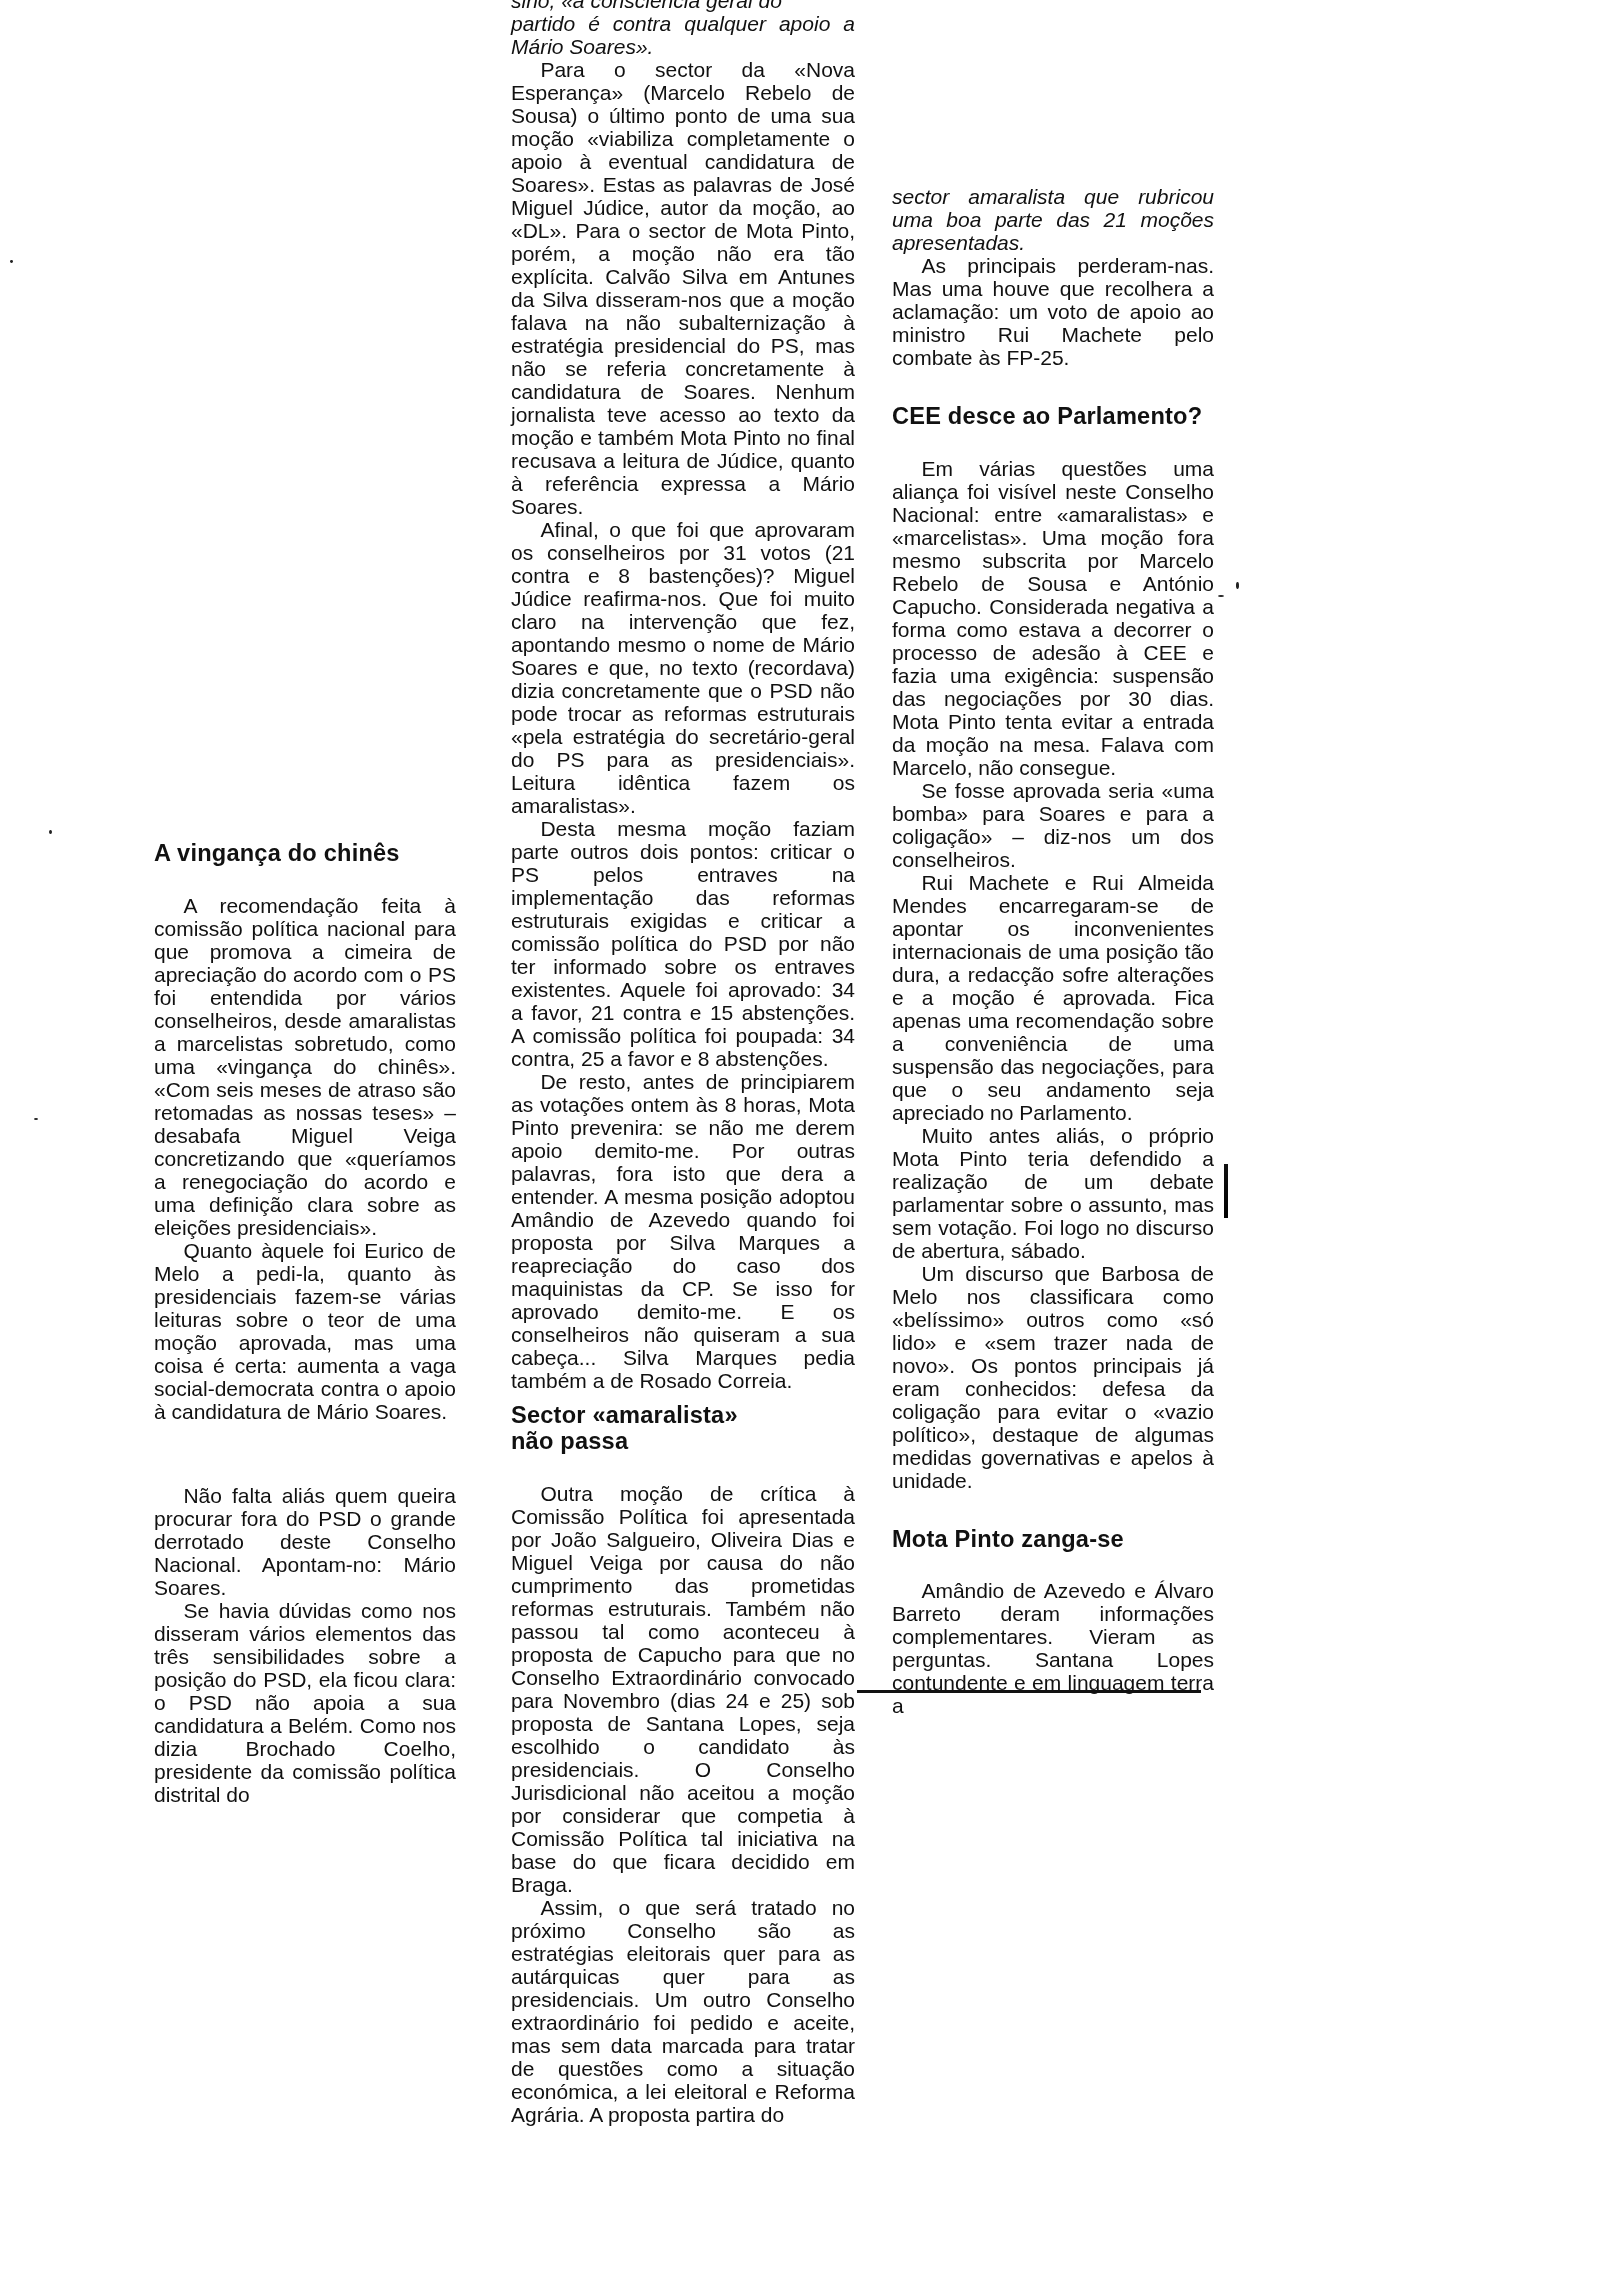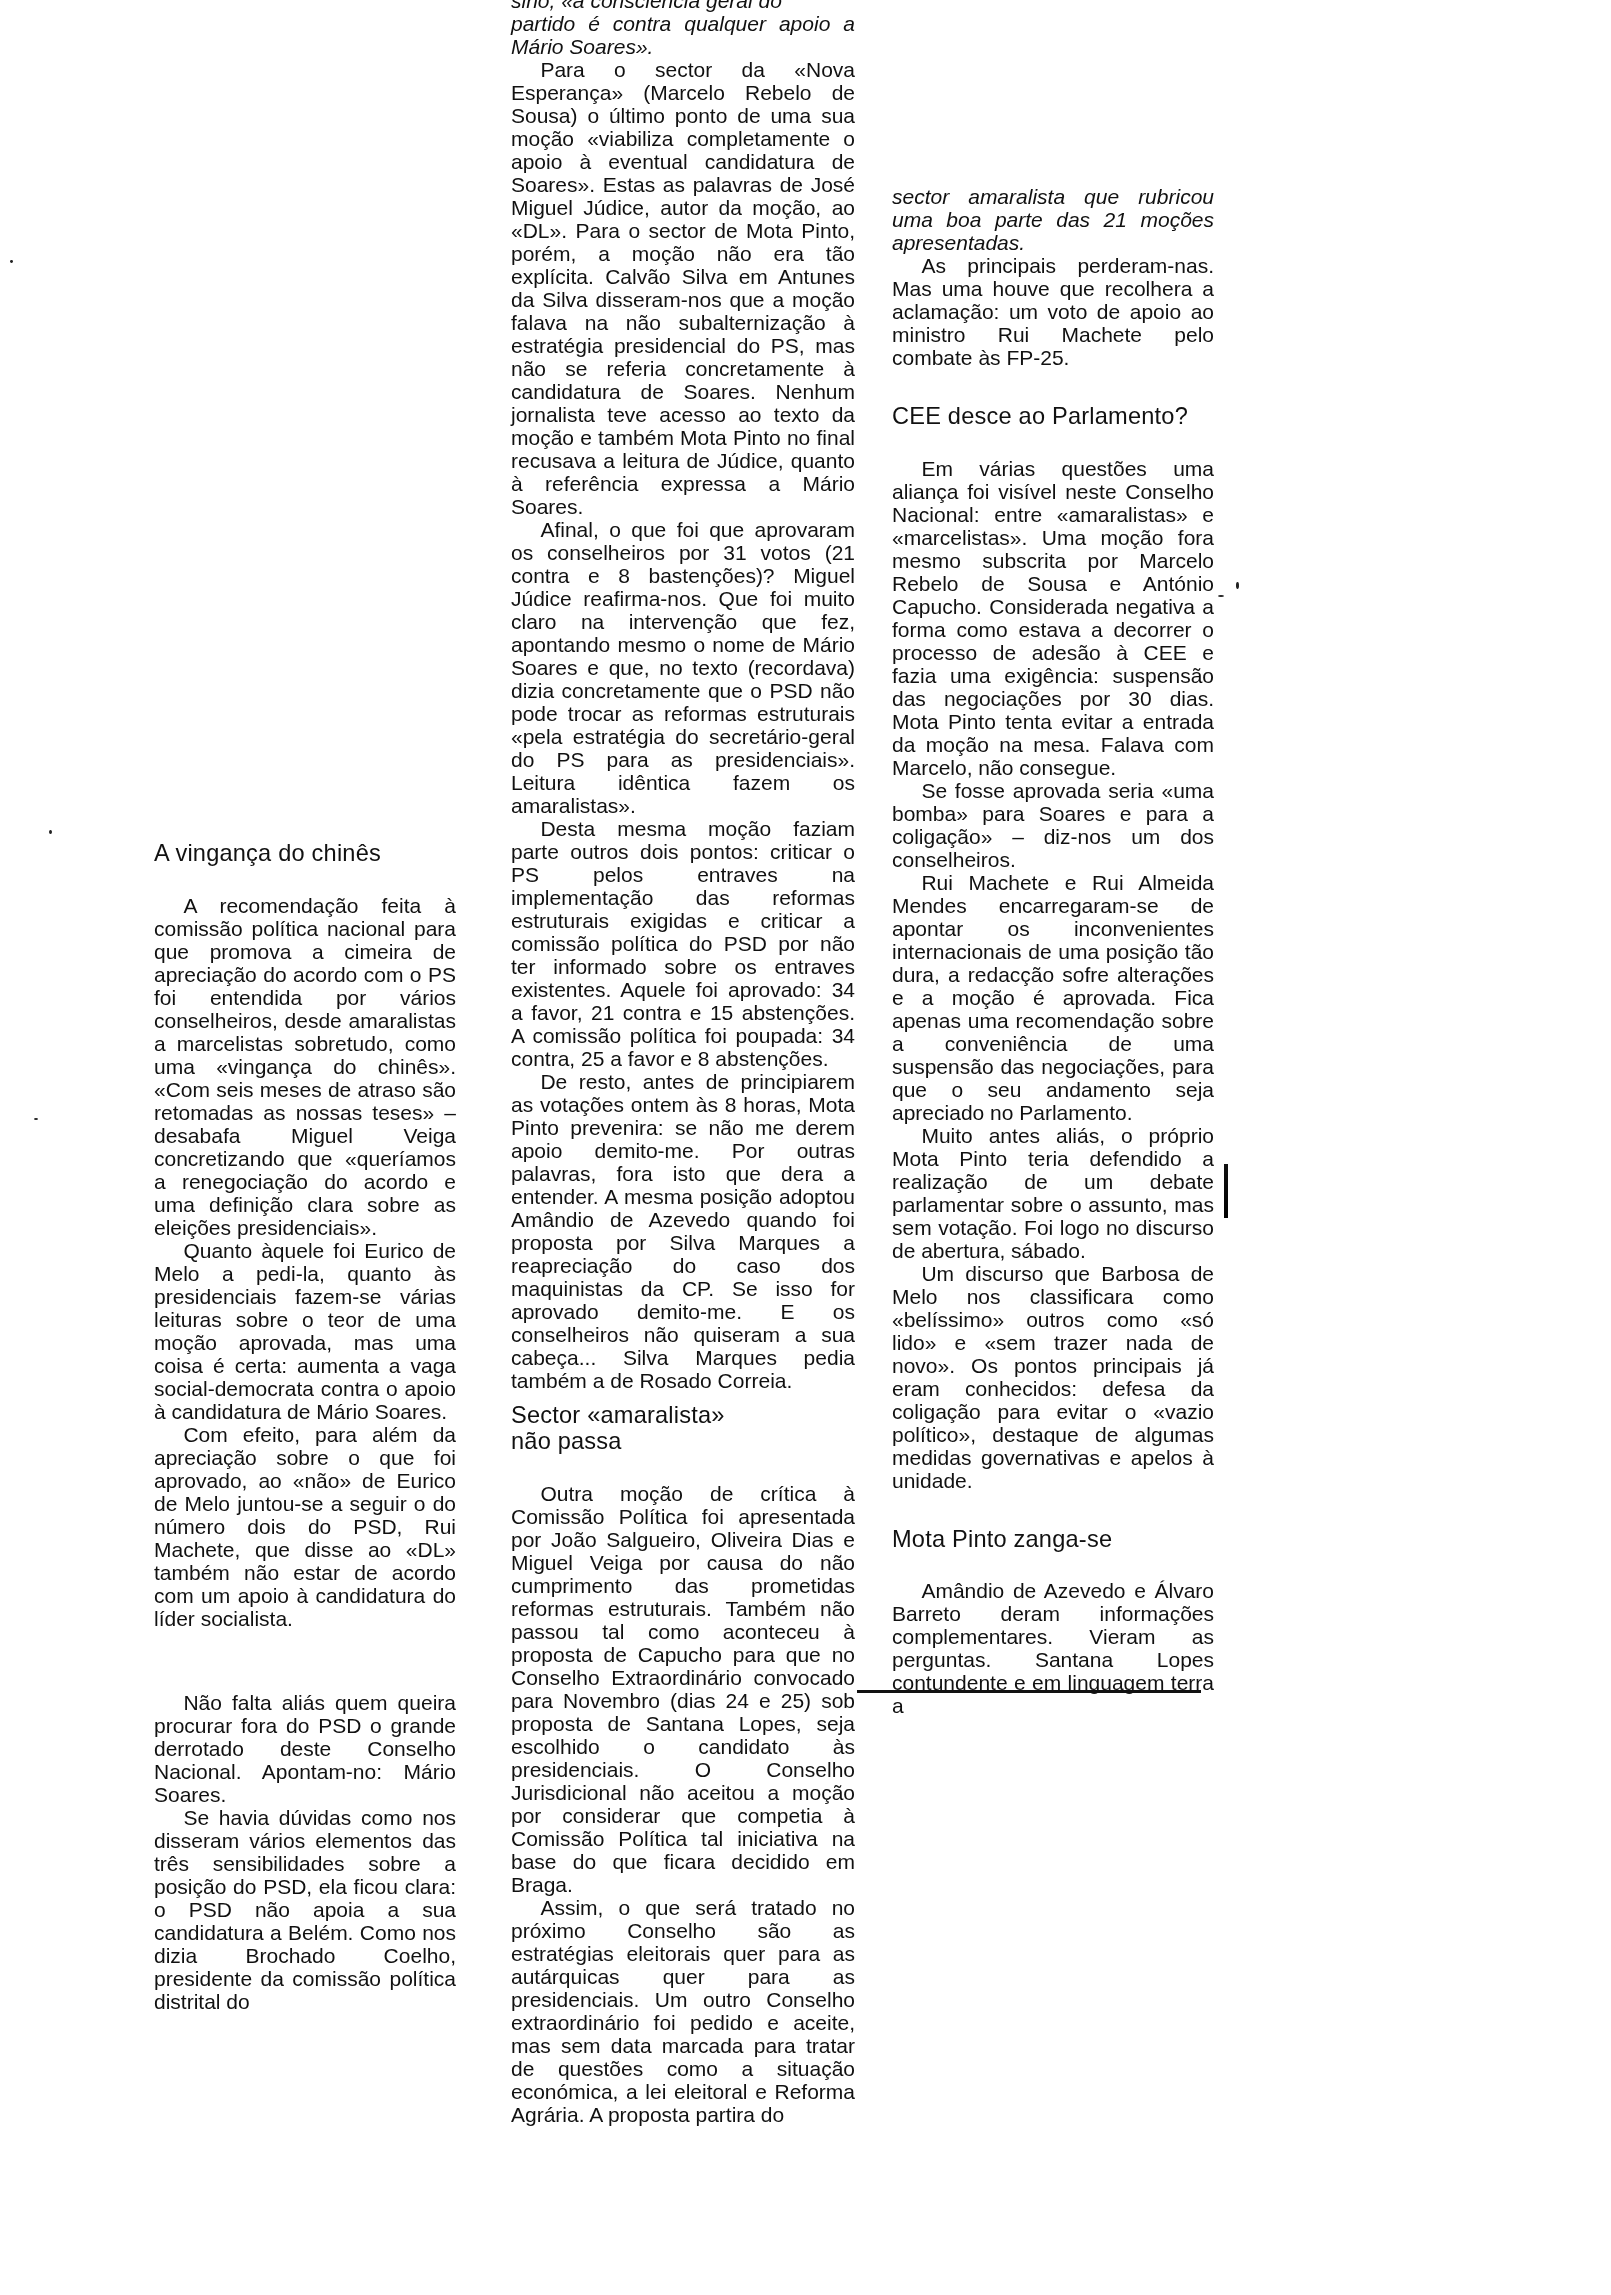--- a/index.html
+++ b/index.html
@@ -12,21 +12,21 @@
     position: absolute;
     font-size: 21px;
     line-height: 23px;
     text-align: justify;
     hyphens: manual;
   }
   .col p { margin: 0; text-indent: 1.4em; }
   .col p.noindent { text-indent: 0; font-style: italic; }
   .col h2 {
     font-family: "Liberation Sans", "DejaVu Sans", sans-serif;
-    font-weight: normal;
+    font-weight: bold;
     font-size: 23.6px;
     line-height: 26.5px;
     margin: 0;
     text-align: left;
     letter-spacing: 0.2px;
   }
   #col-left   { left: 154px;  top: 840px; width: 302px; }
   #col-middle { left: 511px; top: 0px;    width: 344px; }
   #col-right  { left: 892px; top: 185px;  width: 322px; }
 
@@ -48,21 +48,20 @@
   }
 </style>
 </head>
 <body>
 
 <div class="col" id="col-left">
   <h2>A vingança do chinês</h2>
   <div class="gap-md"></div>
   <p>A recomendação feita à comissão política nacional para que promova a cimeira de apreciação do acordo com o PS foi entendida por vários conselheiros, desde amaralistas a marcelistas sobretudo, como uma «vingança do chinês». «Com seis meses de atraso são retomadas as nossas teses» – desabafa Miguel Veiga concretizando que «queríamos a renegociação do acordo e uma definição clara sobre as eleições presidenciais».</p>
   <p>Quanto àquele foi Eurico de Melo a pedi-la, quanto às presidenciais fazem-se várias leituras sobre o teor de uma moção aprovada, mas uma coisa é certa: aumenta a vaga social-democrata contra o apoio à candidatura de Mário Soares.</p>
-  <p>Com efeito, para além da apreciação sobre o que foi aprovado, ao «não» de Eurico de Melo juntou-se a seguir o do número dois do PSD, Rui Machete, que disse ao «DL» também não estar de acordo com um apoio à candidatura do líder socialista.</p>
   <div class="gap-lg"></div>
   <div class="gap-md"></div>
   <p>Não falta aliás quem queira procurar fora do PSD o grande derrotado deste Conselho Nacional. Apontam-no: Mário Soares.</p>
   <p>Se havia dúvidas como nos disseram vários elementos das três sensibilidades sobre a posição do PSD, ela ficou clara: o PSD não apoia a sua candidatura a Belém. Como nos dizia Brochado Coelho, presidente da comissão política distrital do</p>
 </div>
 
 <div class="col" id="col-middle">
   <p class="noindent partial-top">
       <span>sino, «a consciência geral do</span>
     </p>

